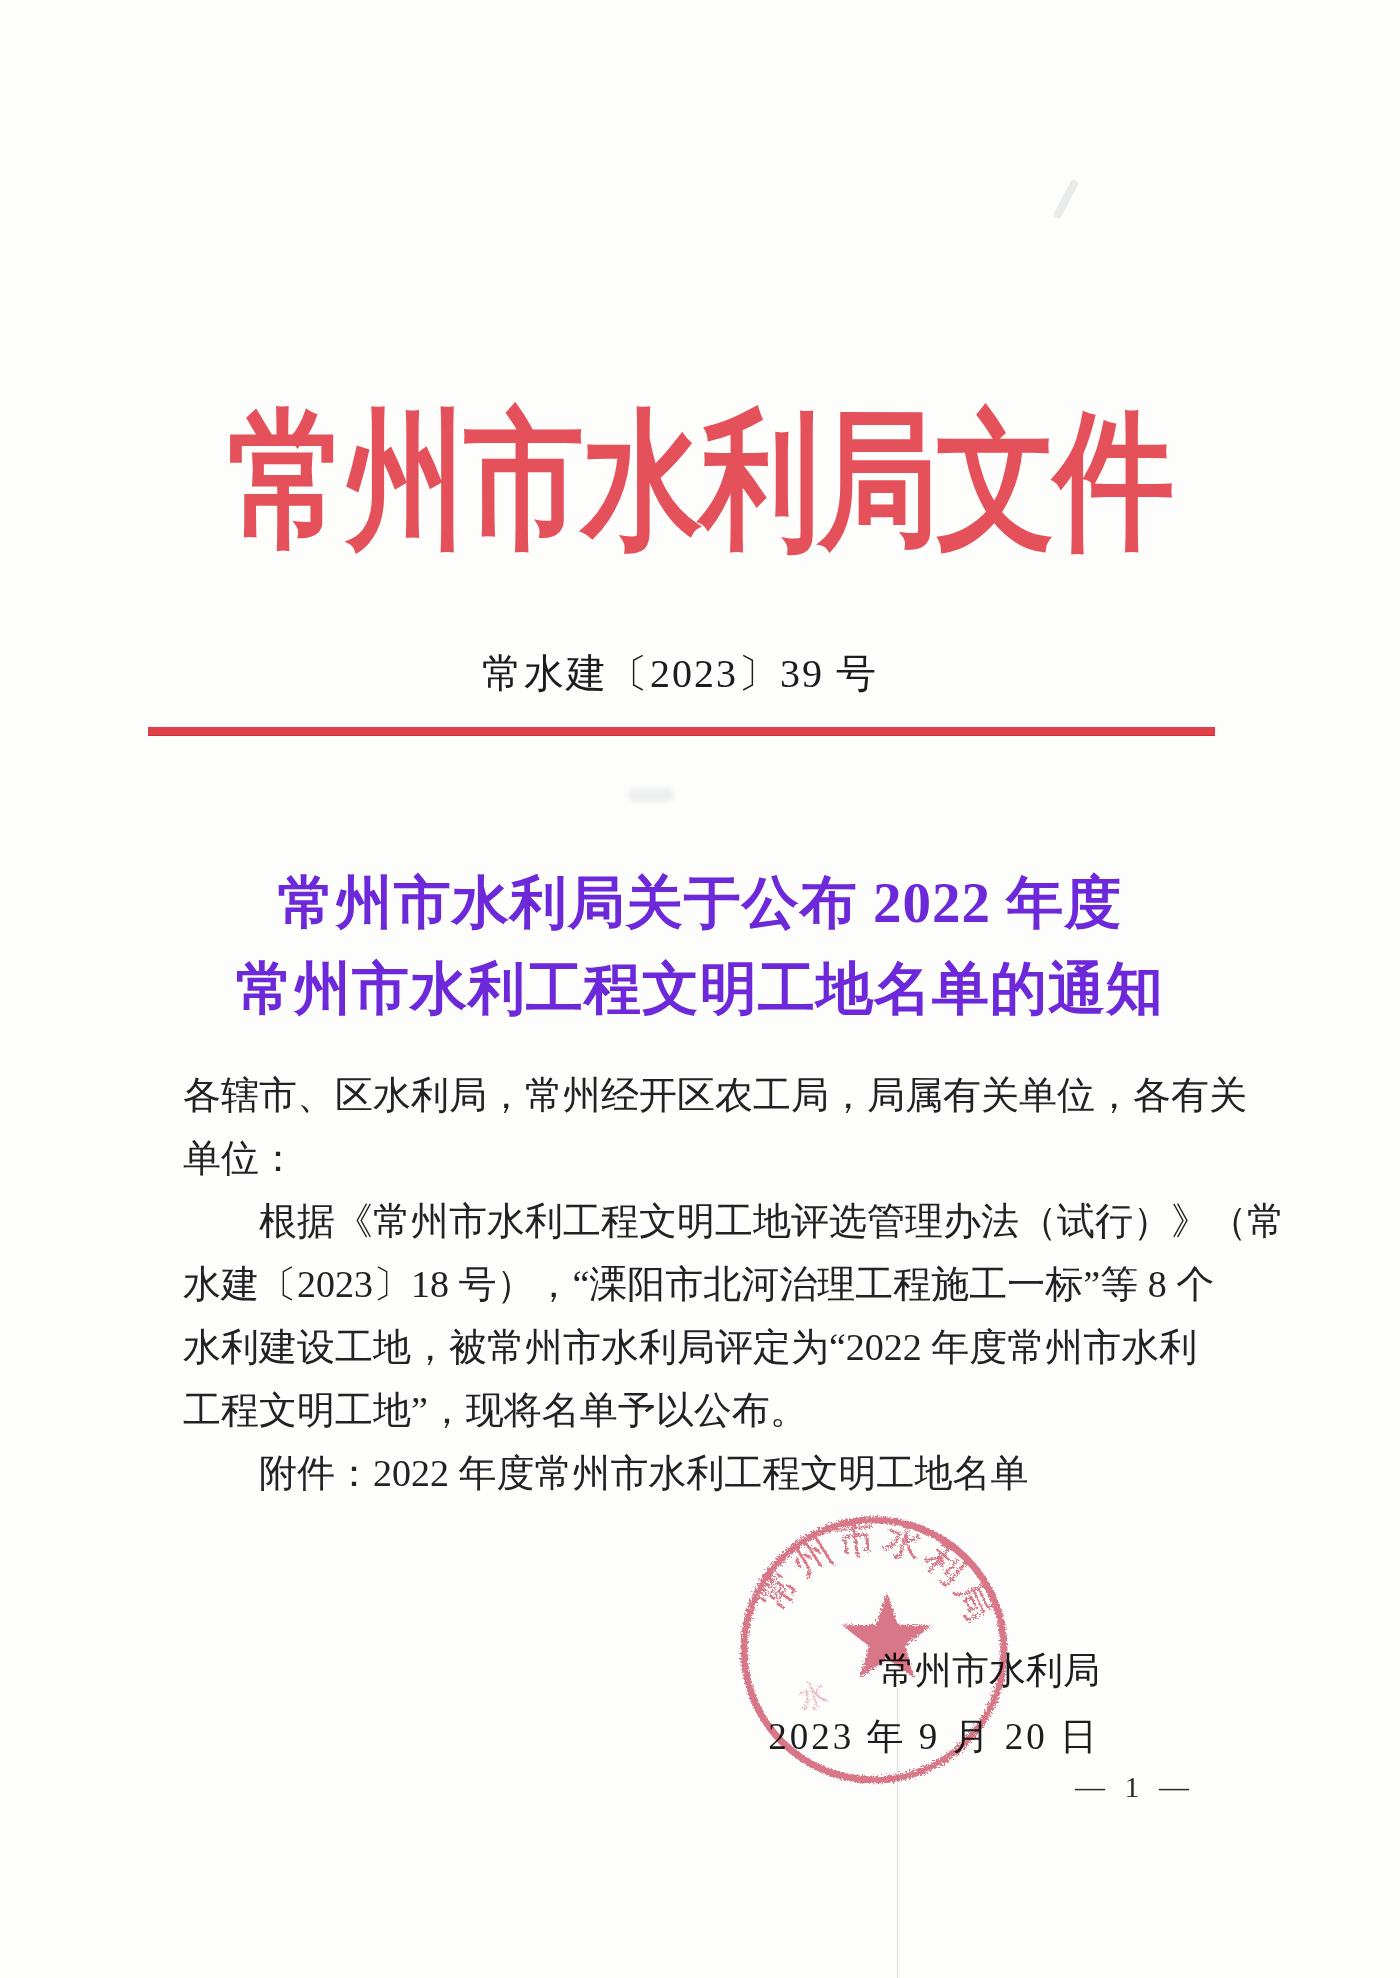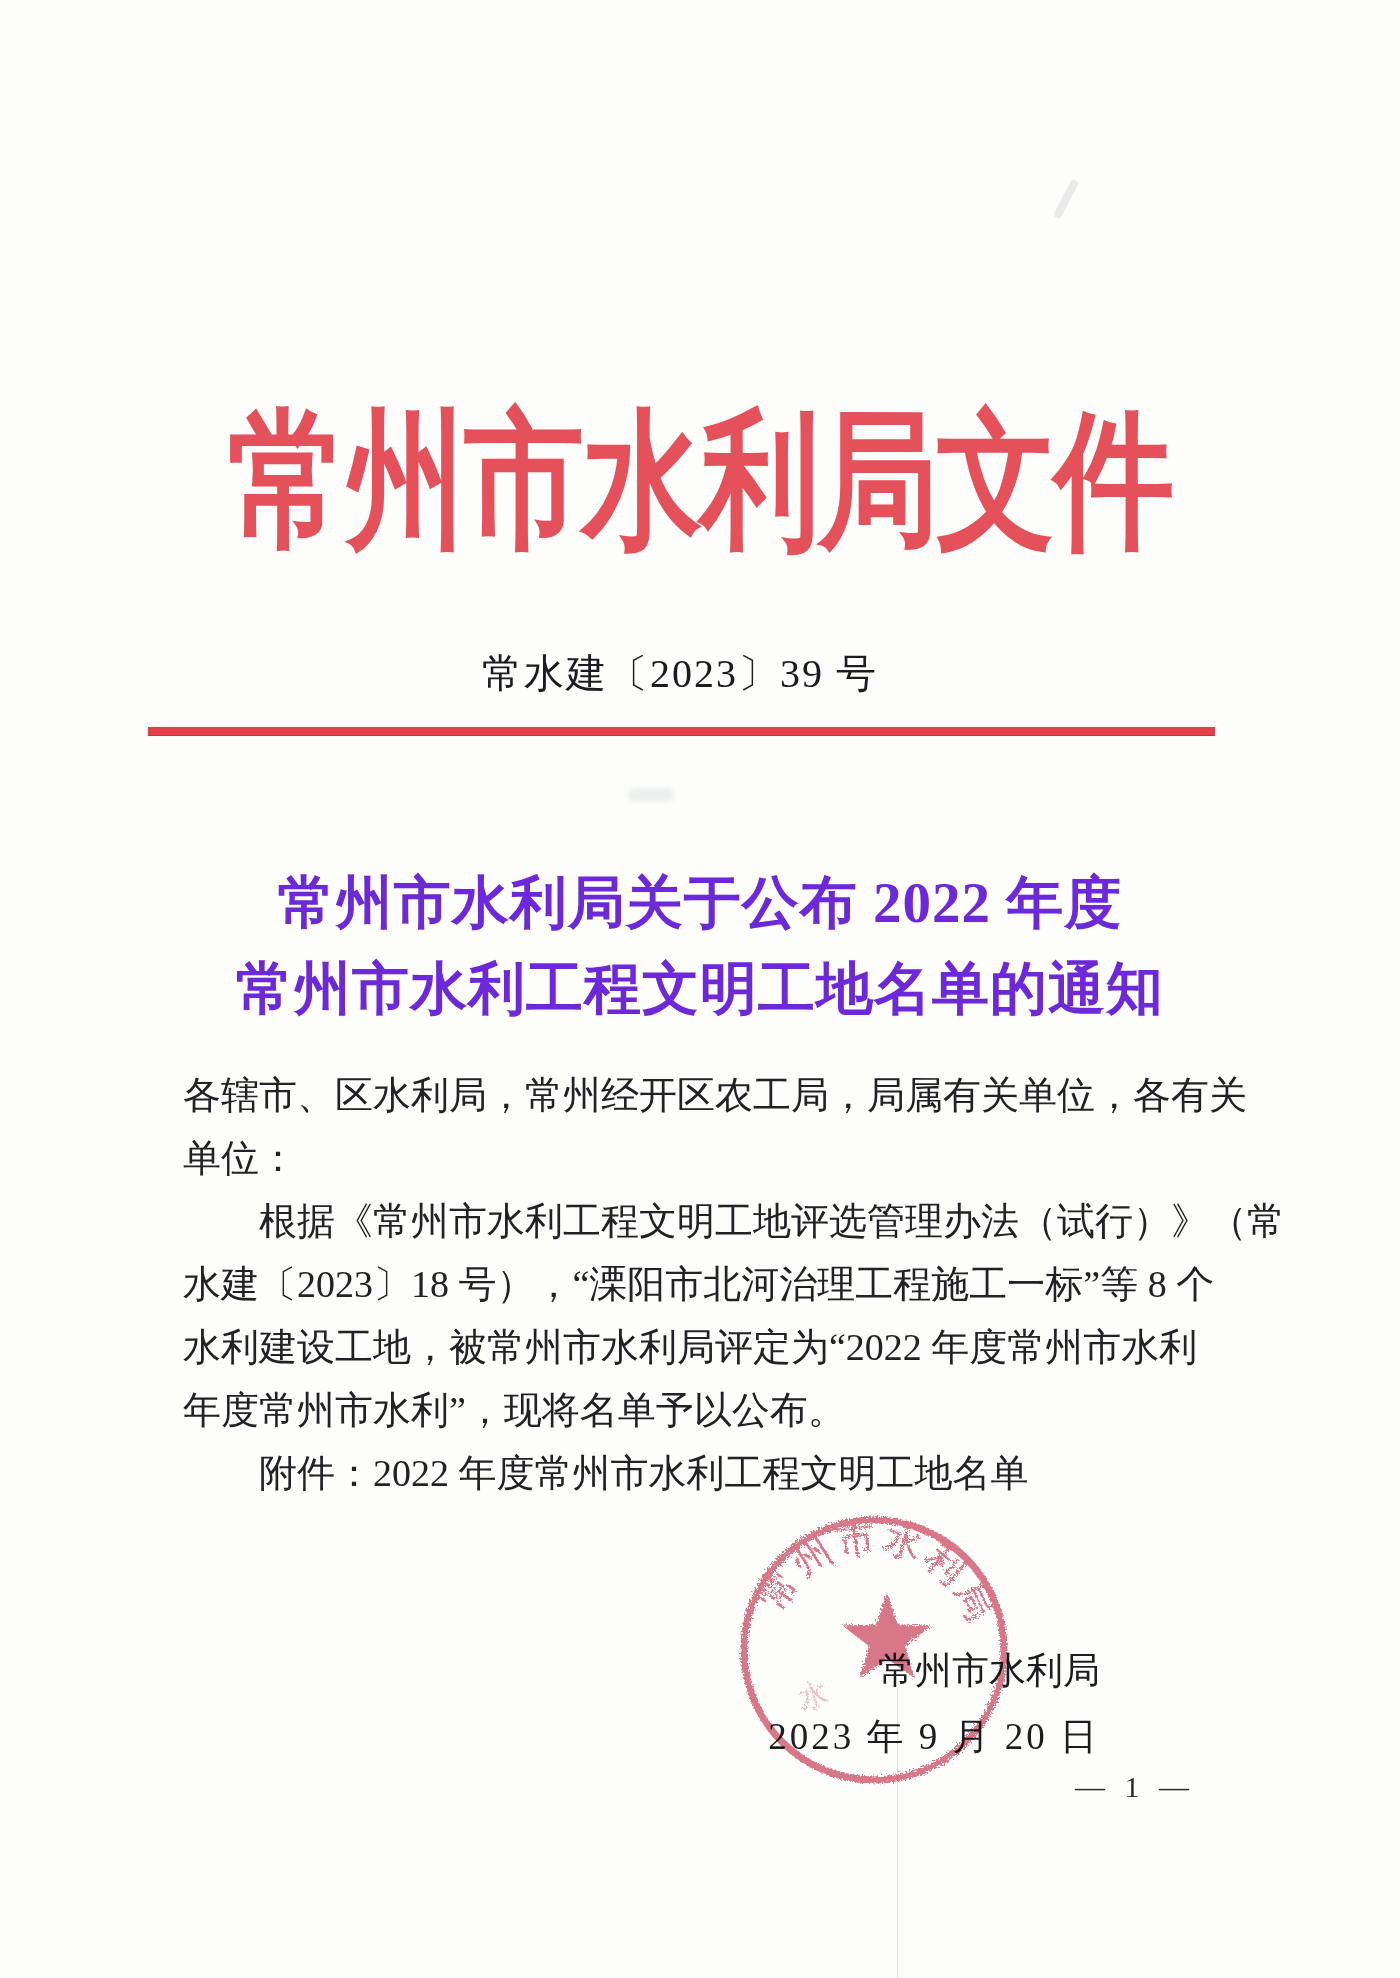--- a/index.html
+++ b/index.html
@@ -109,21 +109,21 @@
     <div>常州市水利局关于公布 2022 年度</div>
     <div>常州市水利工程文明工地名单的通知</div>
   </div>
 
   <div class="body-text">
     <div class="body-line">各辖市、区水利局，常州经开区农工局，局属有关单位，各有关</div>
     <div class="body-line">单位：</div>
     <div class="body-line indent">根据《常州市水利工程文明工地评选管理办法（试行）》（常</div>
     <div class="body-line">水建〔2023〕18 号），“溧阳市北河治理工程施工一标”等 8 个</div>
     <div class="body-line">水利建设工地，被常州市水利局评定为“2022 年度常州市水利</div>
-    <div class="body-line">年度常州市水利”，现将名单予以公布。</div>
+    <div class="body-line">工程文明工地”，现将名单予以公布。</div>
     <div class="body-line indent">附件：2022 年度常州市水利工程文明工地名单</div>
   </div>
 
   <div class="signature-block">
     <div class="signature-org">常州市水利局</div>
     <div class="signature-date">2023 年 9 月 20 日</div>
   </div>
 
   <svg class="seal" viewBox="0 0 300 300" xmlns="http://www.w3.org/2000/svg">
     <defs>

